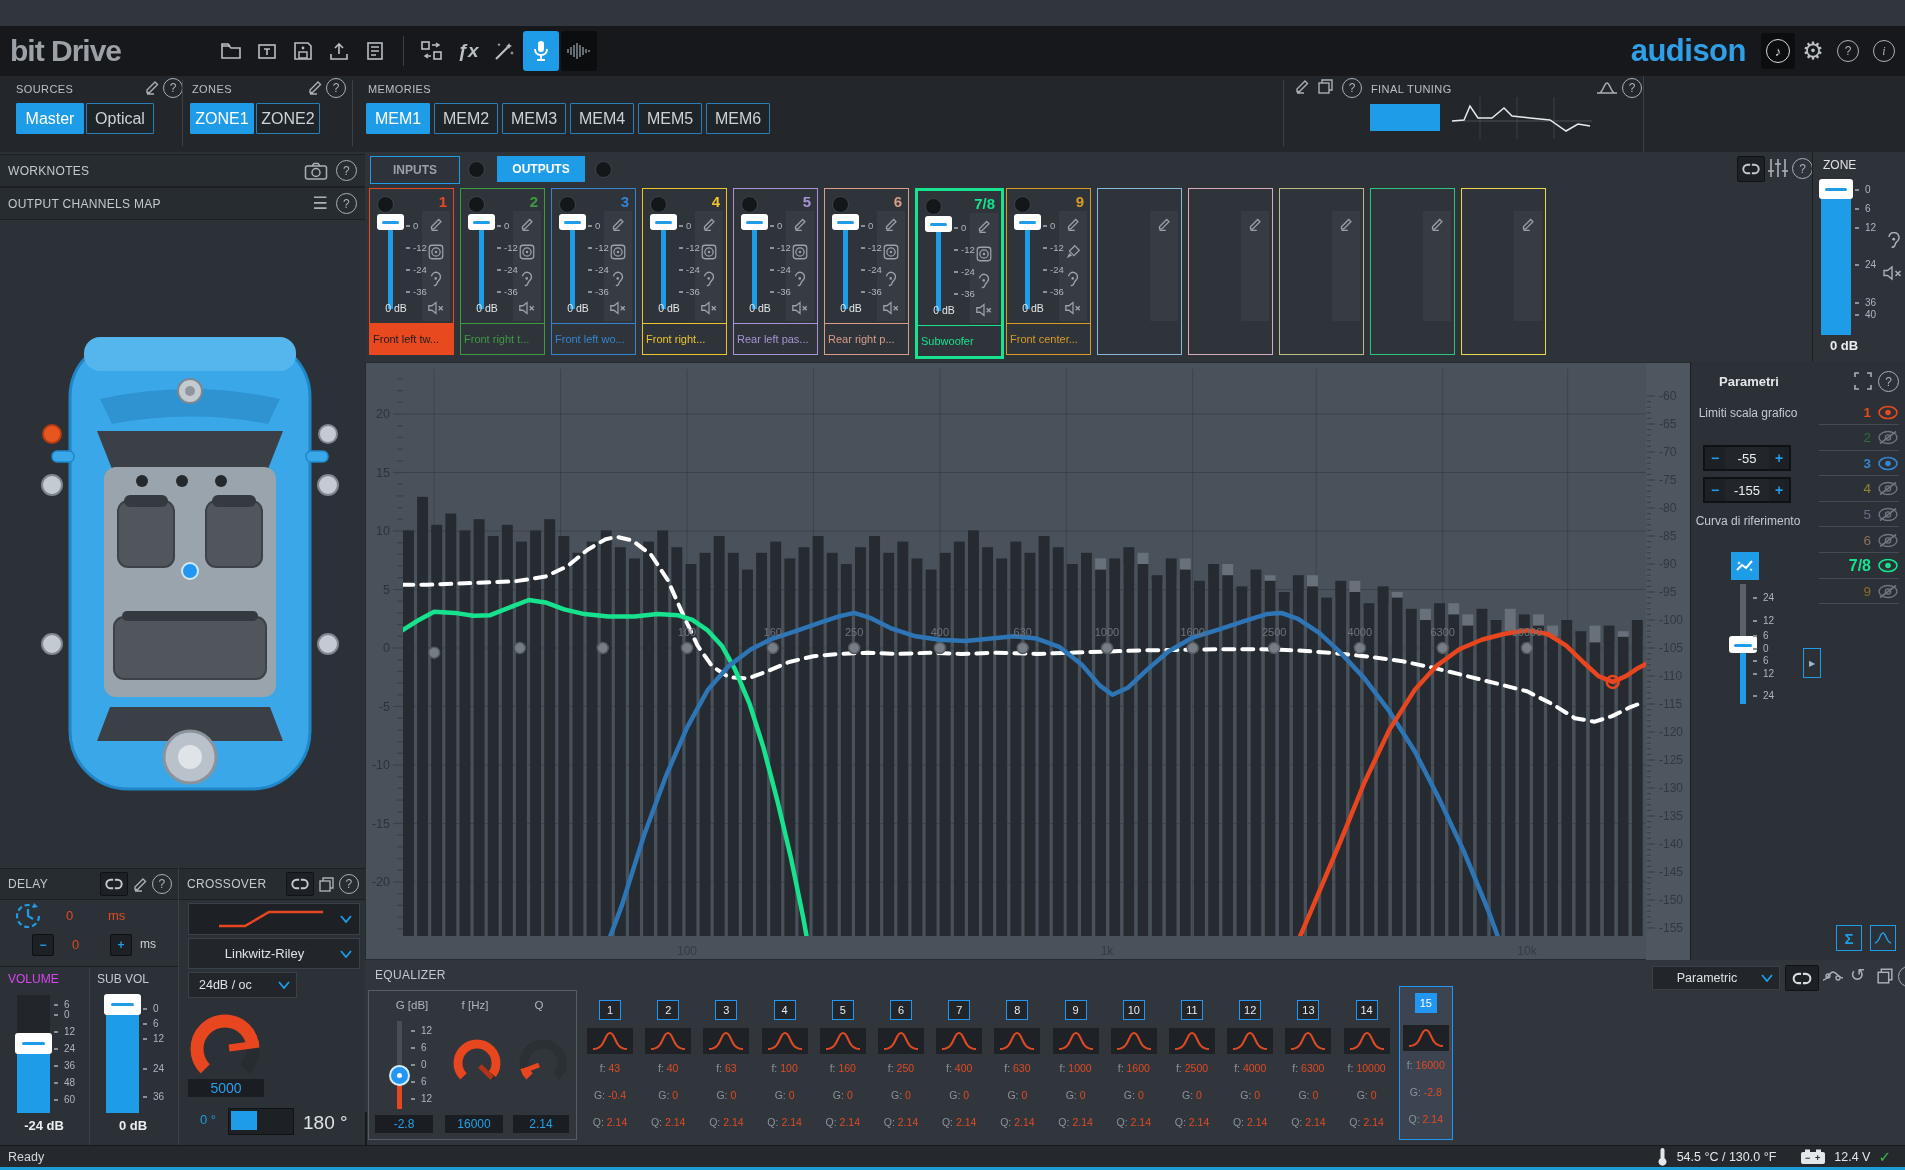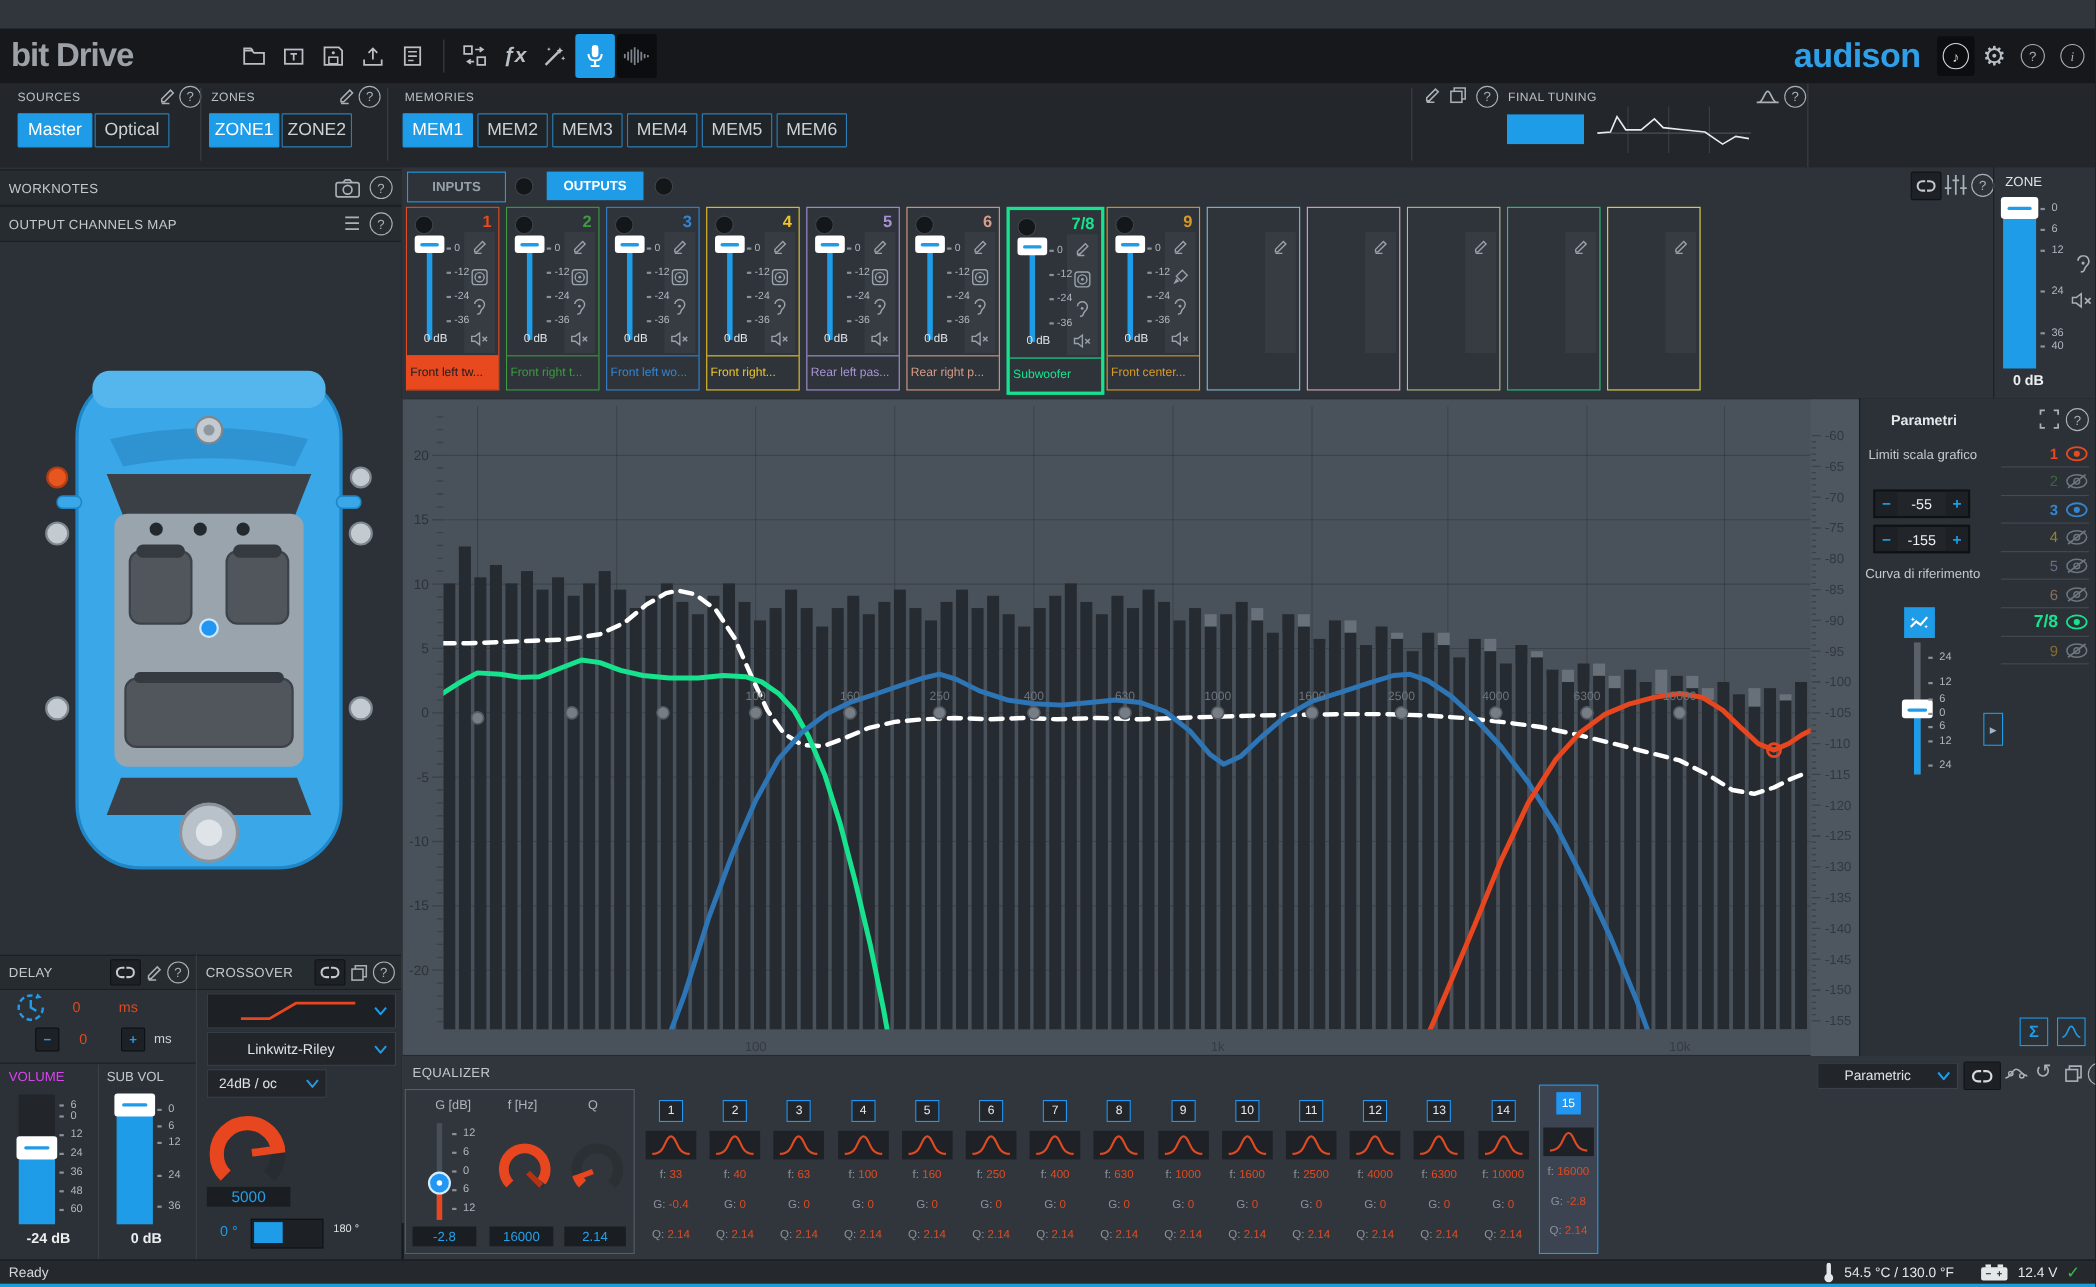--- a/index.html
+++ b/index.html
@@ -419,21 +419,21 @@
         <circle r="28" fill="none" stroke="#e8461f" stroke-width="13" stroke-dasharray="105 71" transform="rotate(135)"></circle>
         <line x1="4" y1="-1" x2="34" y2="-5" stroke="#e8461f" stroke-width="7"></line>
       </g>
     </svg>
   </div>
   <div class="abs valbox" style="left:188px;top:1079px;width:76px;font-size:14px">5000</div>
   <div class="abs" style="left:200px;top:1112px;color:#1f9ce8;font-size:13px">0 °</div>
   <div class="abs" style="left:228px;top:1108px;width:64px;height:25px;background:#1d2125;border:1px solid #101316">
     <div style="position:absolute;left:2px;top:2px;width:26px;height:19px;background:#1f9ce8"></div>
   </div>
-  <div class="abs" style="left:303px;top:1112px;color:#dfe3e6;font-size:10px">180 °</div>
+  <div class="abs" style="left:303px;top:1112px;color:#dfe3e6;font-size:19px">180 °</div>
 
   <div class="abs" style="left:365px;top:152px;width:1540px;height:210px;background:#2d3339;border-bottom:1px solid #1b1f23"></div>
   <div class="tab abs" style="left:370px;top:156px;border:1px solid #1f9ce8;color:#98a0a8">INPUTS</div>
   <div class="abs led" style="left:468px;top:161px;position:absolute"></div>
   <div class="tab abs" style="left:497px;top:156px;background:#1f9ce8;color:#fff">OUTPUTS</div>
   <div class="abs led" style="left:595px;top:161px;position:absolute"></div>
   <div class="abs" id="stripsbox" style="left:0;top:188px;width:1905px;height:167px">
       <div class="strip" style="left:369px;border-color:#e8491f">
         <div class="led"></div>
         <div style="position:absolute;right:6px;top:4px;font-size:15px;font-weight:bold;color:#e8491f">1</div>
@@ -1409,21 +1409,21 @@
       <div class="valbox" style="left:144px;top:124px;width:56px">2.14</div>
     </div>
     <div id="bands" style="position:absolute;left:0;top:30px;width:1200px;height:150px">
         <div class="band" style="left:219px;">
           <div class="bnum" style="">1</div>
           <div class="bbell">
             <svg width="46" height="26" viewBox="0 0 46 26">
               <path d="M6,21 C19,21 17,5 23,5 C29,5 27,21 40,21" fill="none" stroke="#e04a22" stroke-width="2"></path>
             </svg>
           </div>
-          <div class="btxt" style="top:72px"><span>f:</span> <b>33</b></div>
+          <div class="btxt" style="top:72px"><span>f:</span> <b>43</b></div>
           <div class="btxt" style="top:99px"><span>G:</span> <b>-0.4</b></div>
           <div class="btxt" style="top:126px"><span>Q:</span> <b>2.14</b></div>
         </div>
         <div class="band" style="left:277.2px;">
           <div class="bnum" style="">2</div>
           <div class="bbell">
             <svg width="46" height="26" viewBox="0 0 46 26">
               <path d="M6,21 C19,21 17,5 23,5 C29,5 27,21 40,21" fill="none" stroke="#e04a22" stroke-width="2"></path>
             </svg>
           </div>

